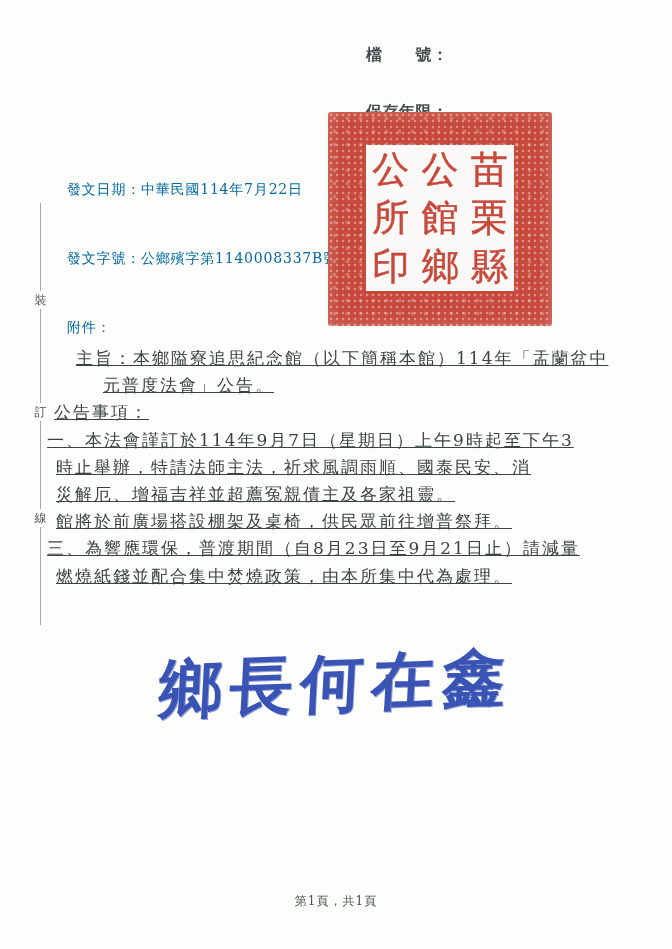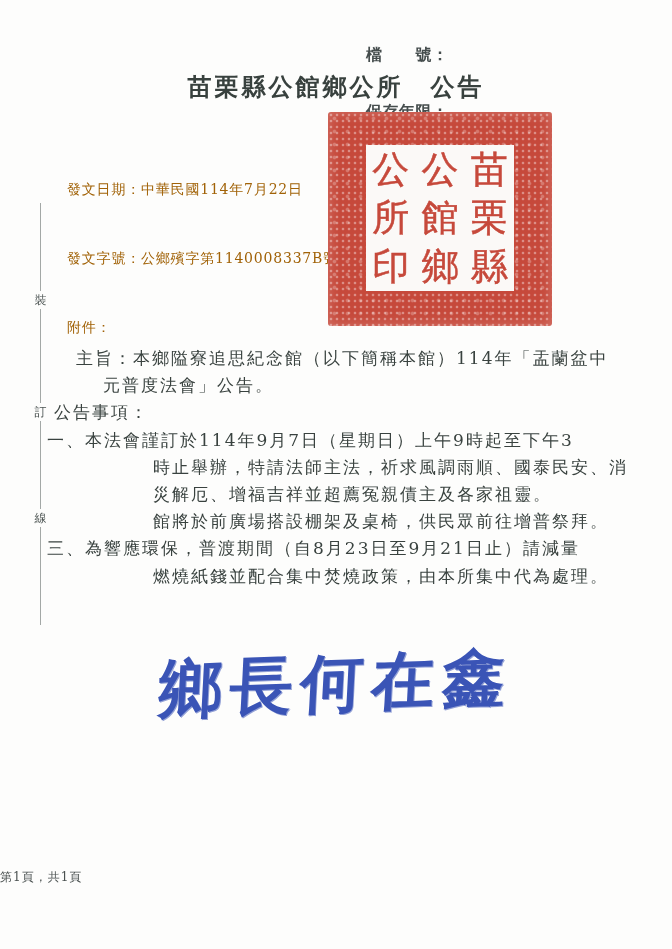--- a/index.html
+++ b/index.html
@@ -18,21 +18,21 @@
   }
   
   .title{
     position:absolute;top:74px;left:0;width:100%;margin:0;text-align:center;
     font-size:24px;line-height:1.1;font-weight:600;letter-spacing:3px;color:#38413e;
     white-space:pre;
   }
   
   .meta{
     position:absolute;left:67px;top:132px;font-size:14px;line-height:23px;
-    letter-spacing:0.8px;color:#a16207;white-space:pre;
+    letter-spacing:0.8px;color:#0369a1;white-space:pre;
   }
   
   .seal{
     position:absolute;left:328px;top:112px;width:224px;height:214px;
     border-radius:3px;
     background-color:#c6493b;
     background-image:
       radial-gradient(rgba(255,255,255,0.38) 1px, rgba(255,255,255,0) 1.7px),
       radial-gradient(rgba(255,240,235,0.28) 1.2px, rgba(255,255,255,0) 2.4px);
     background-size:6px 6px,13px 13px;
@@ -51,55 +51,54 @@
   
   .binding-rule{
     position:absolute;left:40px;top:203px;width:1px;height:422px;background:#a3a8a6;
   }
   .bword{
     position:absolute;left:32px;width:17px;text-align:center;background:#fdfdfc;
     font-size:12px;line-height:18px;color:#4c5452;
   }
   .bword-0{top:291px}.bword-1{top:403px}.bword-2{top:509px}
   
-  .bodytext{position:absolute;left:0;top:345px;width:672px;}
+  .bodytext{position:absolute;left:0;top:345px;width:672px;text-decoration:underline;}
   .line{
     height:27.2px;font-size:17px;letter-spacing:2px;line-height:27.2px;
     color:#39423f;white-space:pre;
   }
   .l-subject{padding-left:76px;}
   .l-hang{padding-left:103px;}
   .l-items-label{padding-left:54px;}
   .l-item{padding-left:47px;}
-  .l-item-hang{padding-left:106px;margin-left:47px;}
+  .l-item-hang{padding-left:56px;}
   
   .signature{
     position:absolute;top:636px;left:0;width:100%;text-align:center;
     font-size:63px;line-height:95px;font-weight:bold;color:#3a54b6;
     letter-spacing:8px;white-space:pre;
     transform:rotate(-2deg) skewX(-5deg);
     text-shadow:1px 1px 0 rgba(58,84,182,0.55);
   }
   
   .footer{
-    position:absolute;top:869px;left:0;width:100%;
+    position:absolute;top:893px;left:0;width:100%;text-align:center;
     font-size:12px;color:#4a5150;letter-spacing:1px;white-space:pre;
   }
 </style>
 </head>
 <body>
 
 <div class="page">
 
   <div class="corner">
     <div>檔　　號：</div>
     <div>保存年限：</div>
   </div>
 
-  <h1 class="title">苗栗縣公館鄉公所　公告</h1>
 
   <div class="meta">
     <div>發文日期：中華民國114年7月22日</div>
     <div>發文字號：公鄉殯字第1140008337B號</div>
     <div>附件：</div>
   </div>
 
   <div class="seal" style="background-color: rgb(198, 73, 59);">
     <div class="seal-inner" id="seal-grid">
         <span class="seal-char" style="color: rgb(198, 73, 59);">公</span>

